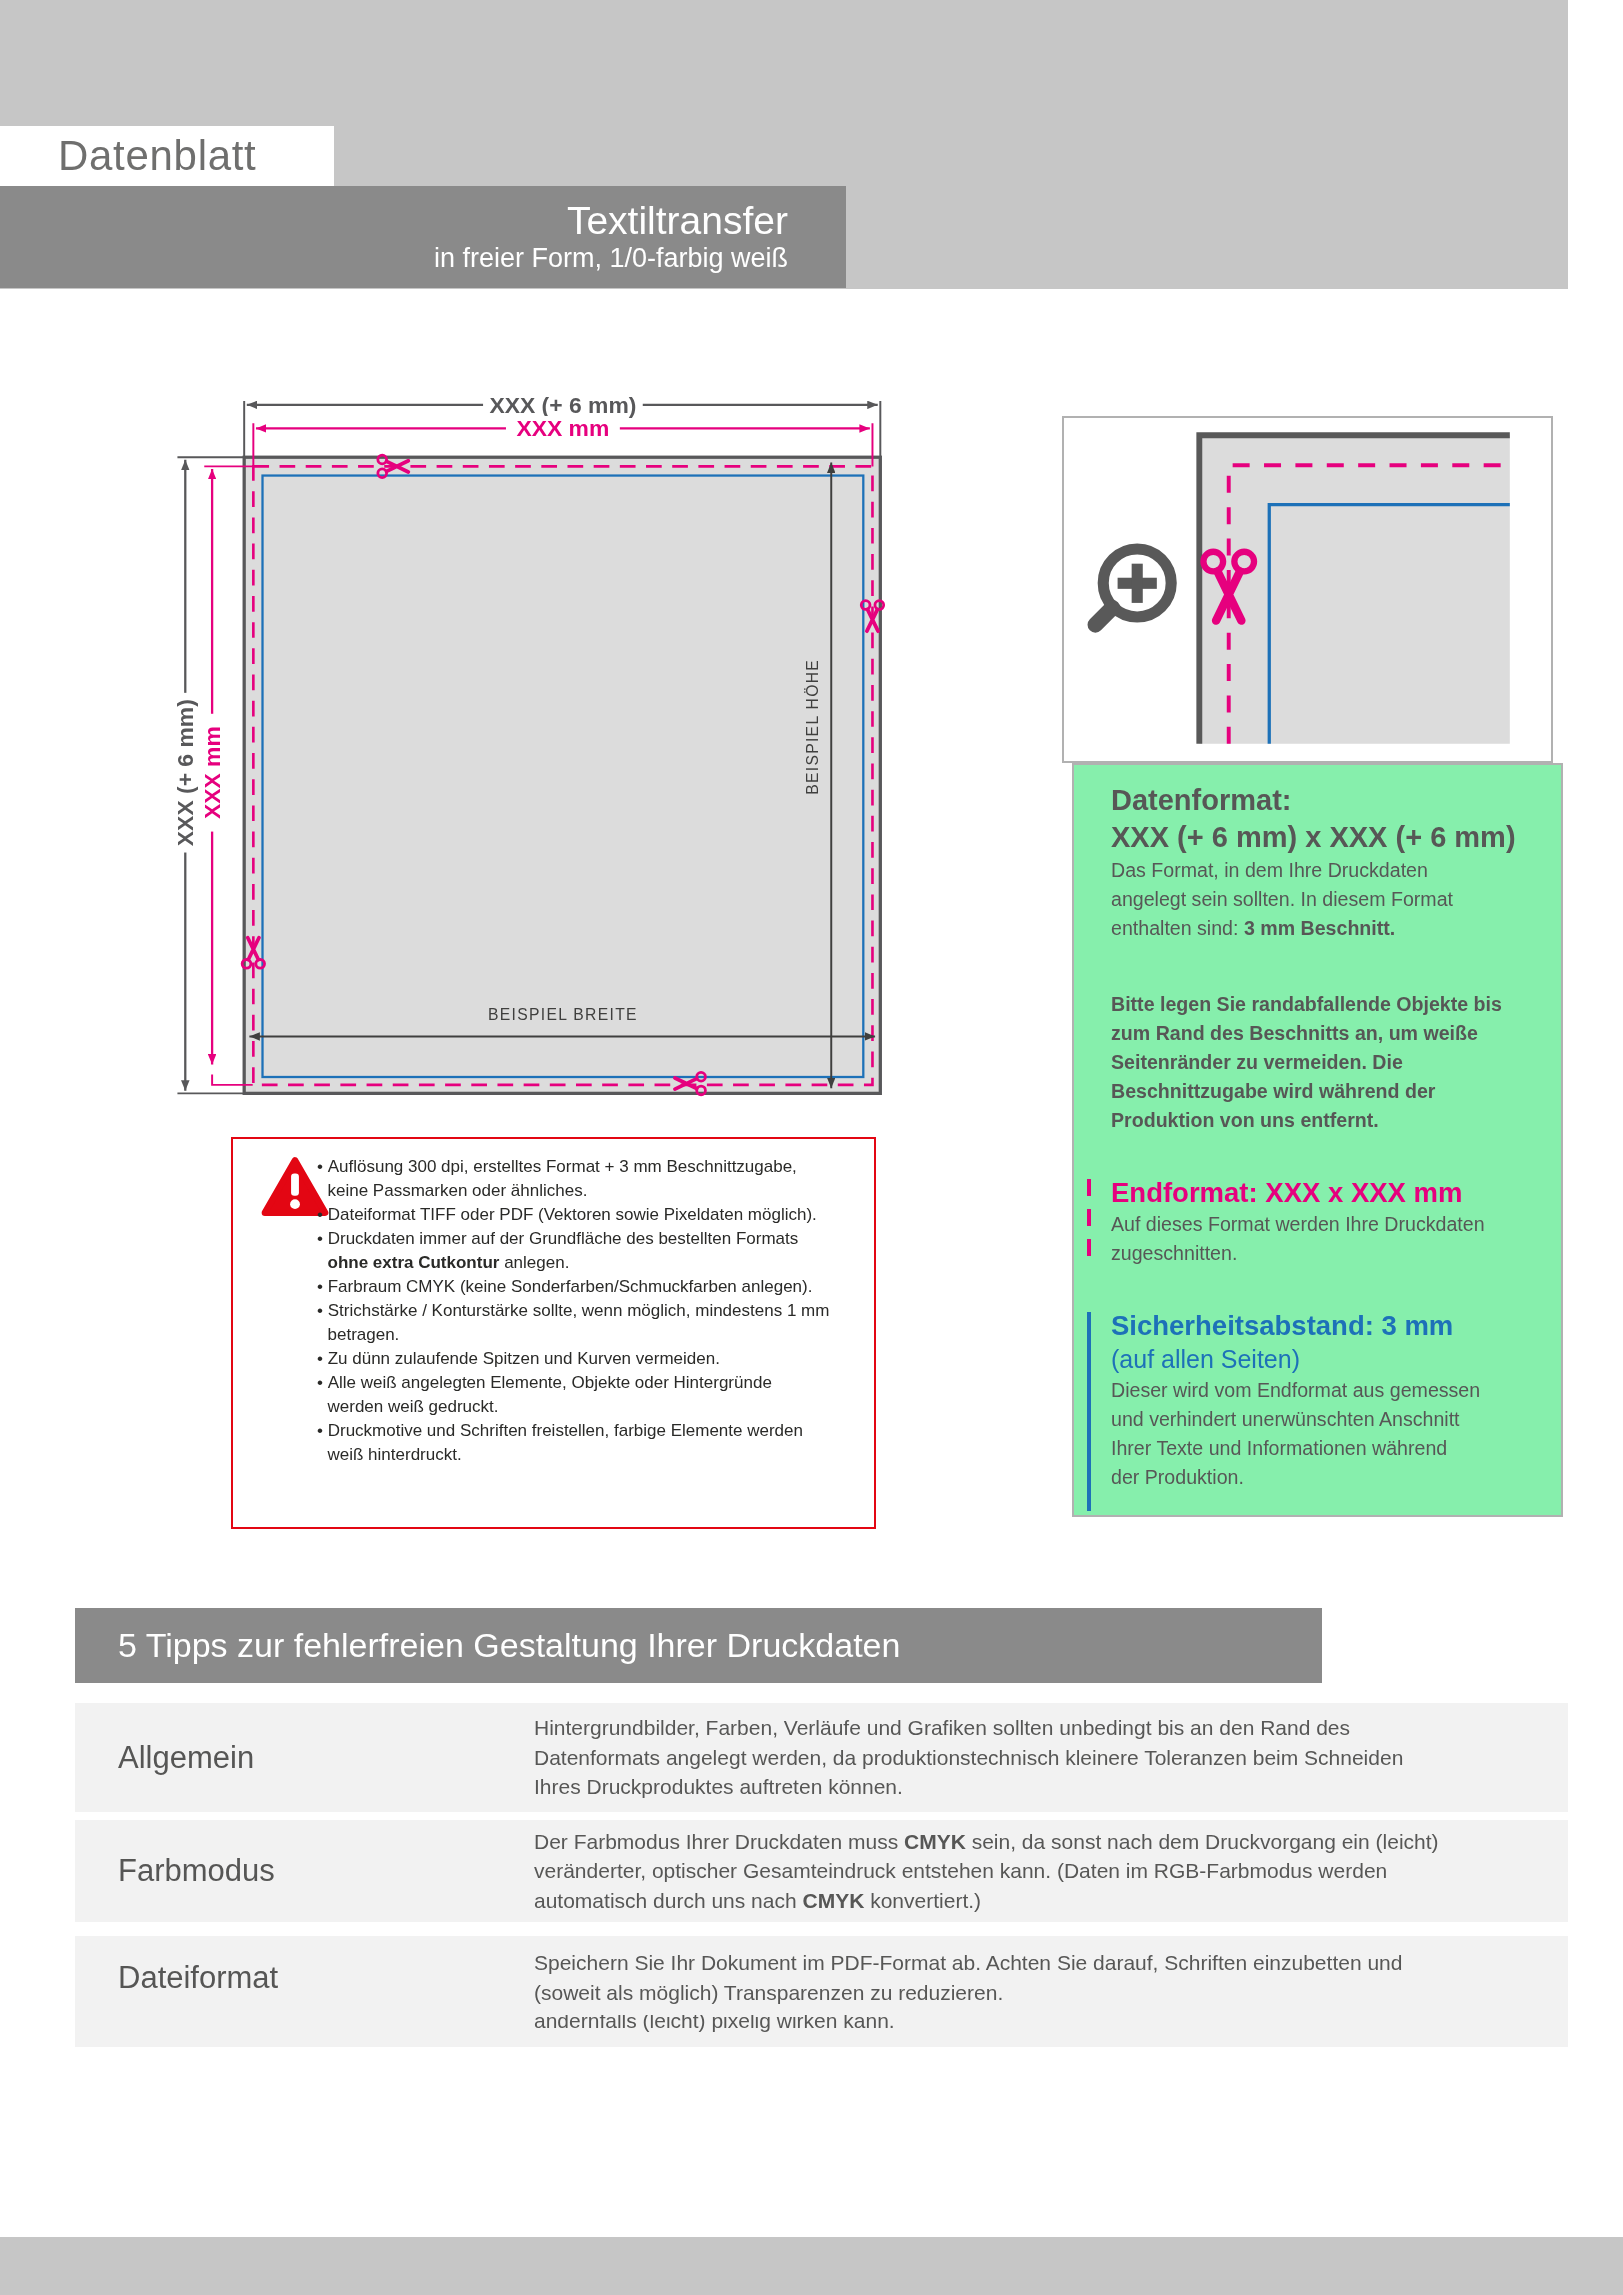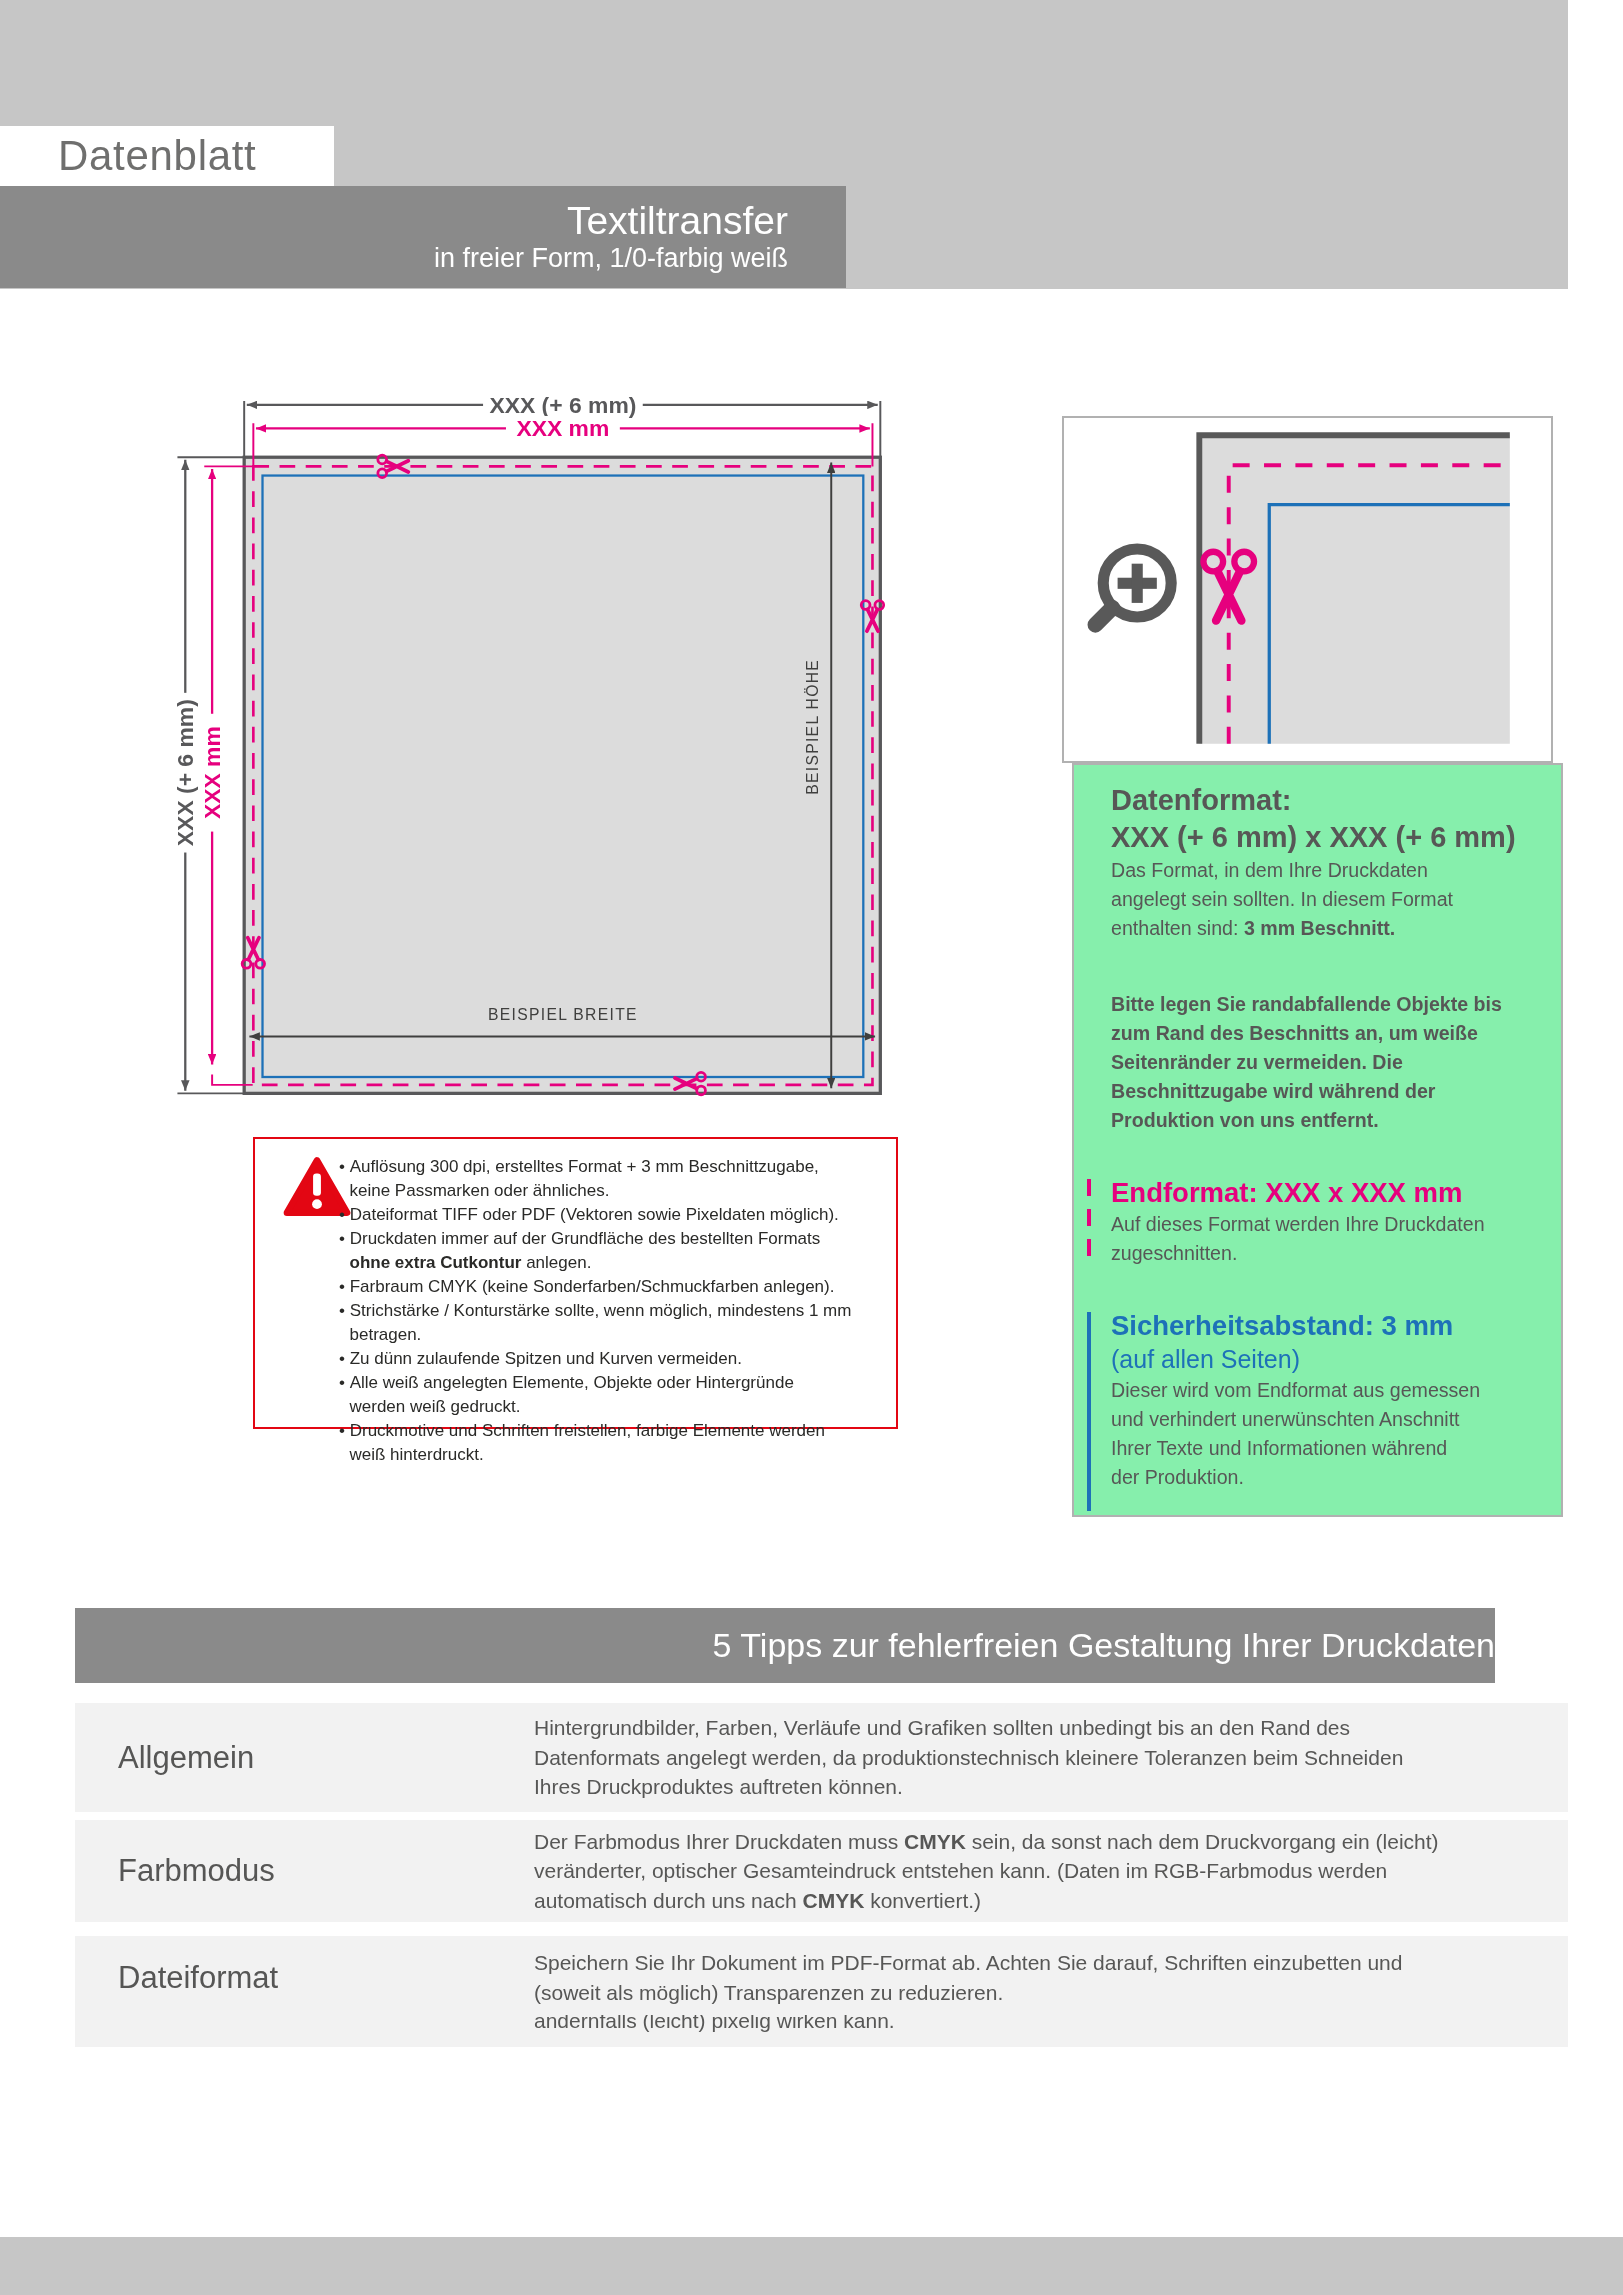--- a/index.html
+++ b/index.html
@@ -18,21 +18,21 @@
   #prod-banner .t1{font-size:39px;line-height:43px;}
   #prod-banner .t2{font-size:27px;line-height:33px;}
 
   
   #diagram-svg{left:157px;top:380px;}
   text{font-family:"Liberation Sans", sans-serif;}
   .dimlbl{font-size:35px;font-weight:bold;}
   .beisp{font-size:24px;letter-spacing:2px;fill:#3f3f3e;}
 
   
-  #warn-box{left:253px;top:1137px;width:645px;height:292px;background:#ffffff;
+  #warn-box{left:231px;top:1137px;width:645px;height:392px;background:#ffffff;
             border:2.6px solid #e30613;box-sizing:border-box;}
   #warn-list{position:absolute;left:84px;top:15.7px;right:6.5px;margin:0;padding:0;list-style:none;}
   #warn-list li{font-size:17px;line-height:24px;color:#2a2a28;white-space:pre-wrap;
                 padding-left:10.5px;text-indent:-10.5px;}
   #warn-list li::before{content:"\2022\00a0";}
   #warn-tri{position:absolute;left:27.5px;top:15.7px;}
 
   
   #zoom-box{left:1062px;top:416px;width:491px;height:347px;background:#ffffff;
             border:2px solid #b1b1b1;box-sizing:border-box;}
@@ -47,22 +47,22 @@
   #sa-block{margin-top:41px;}
   .sidebar-line{position:absolute;left:-23.6px;width:3.9px;}
   #ef-bar{top:2.6px;height:82px;
           background:repeating-linear-gradient(to bottom,#e6007e 0 17px,rgba(0,0,0,0) 17px 30px);}
   #sa-bar{top:2.6px;height:199px;background:#1d71b8;}
   .h-mag{font-size:27.5px;font-weight:bold;color:#e6007e;line-height:34px;}
   .h-blue{font-size:27.5px;font-weight:bold;color:#1d71b8;line-height:34px;}
   .sub-blue{font-size:25px;color:#1d71b8;line-height:33px;}
 
   
-  #tips-banner{left:75px;top:1608px;width:1420px;height:75px;background:#8a8a8a;
-               display:flex;align-items:center;padding-left:43px;box-sizing:border-box;justify-content:flex-end;}
+  #tips-banner{left:75px;top:1608px;width:1247px;height:75px;background:#8a8a8a;
+               display:flex;align-items:center;padding-left:43px;box-sizing:border-box;}
   #tips-banner span{color:#ffffff;font-size:34px;}
   .tip-row{left:75px;width:1493px;background:#f2f2f2;display:flex;align-items:center;
            box-sizing:border-box;}
   .tip-label{width:459px;padding-left:43px;box-sizing:border-box;font-size:31px;color:#565655;}
   .tip-desc{flex:1;font-size:21px;line-height:29.4px;color:#575756;white-space:pre-wrap;
             padding-right:26px;}
   .tip-desc b{font-weight:bold;}
   #row-0{top:1703px;height:109px;}
   #row-1{top:1820px;height:102px;}
   #row-2{top:1936px;height:111px;}

